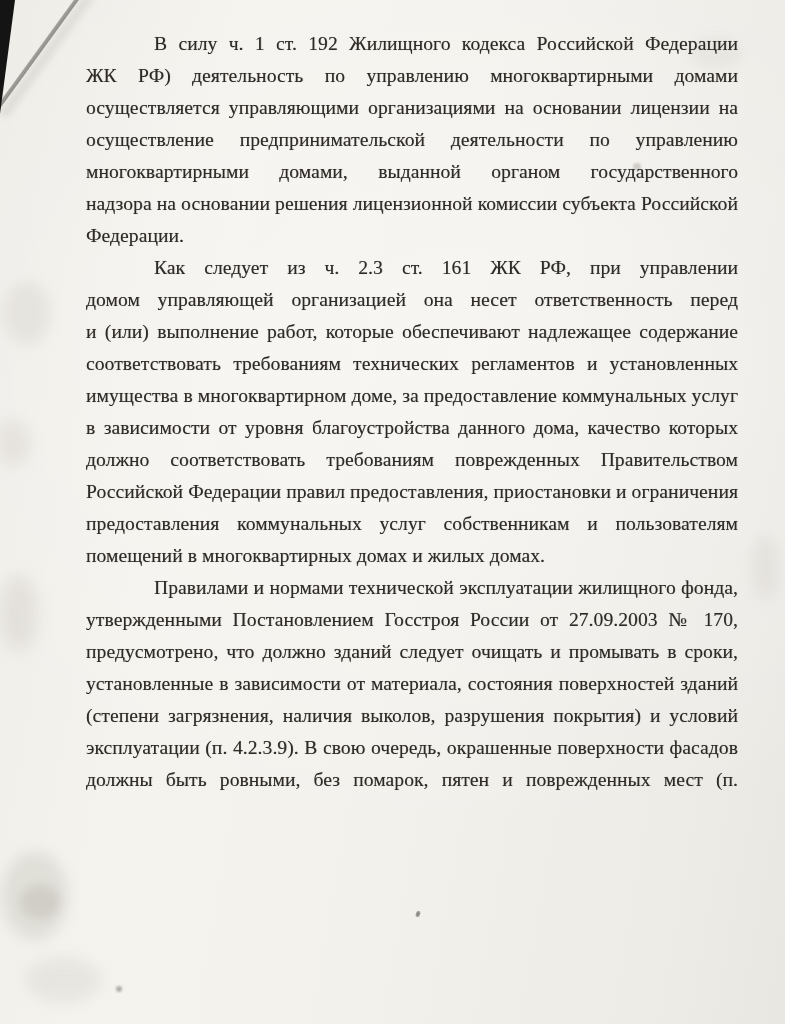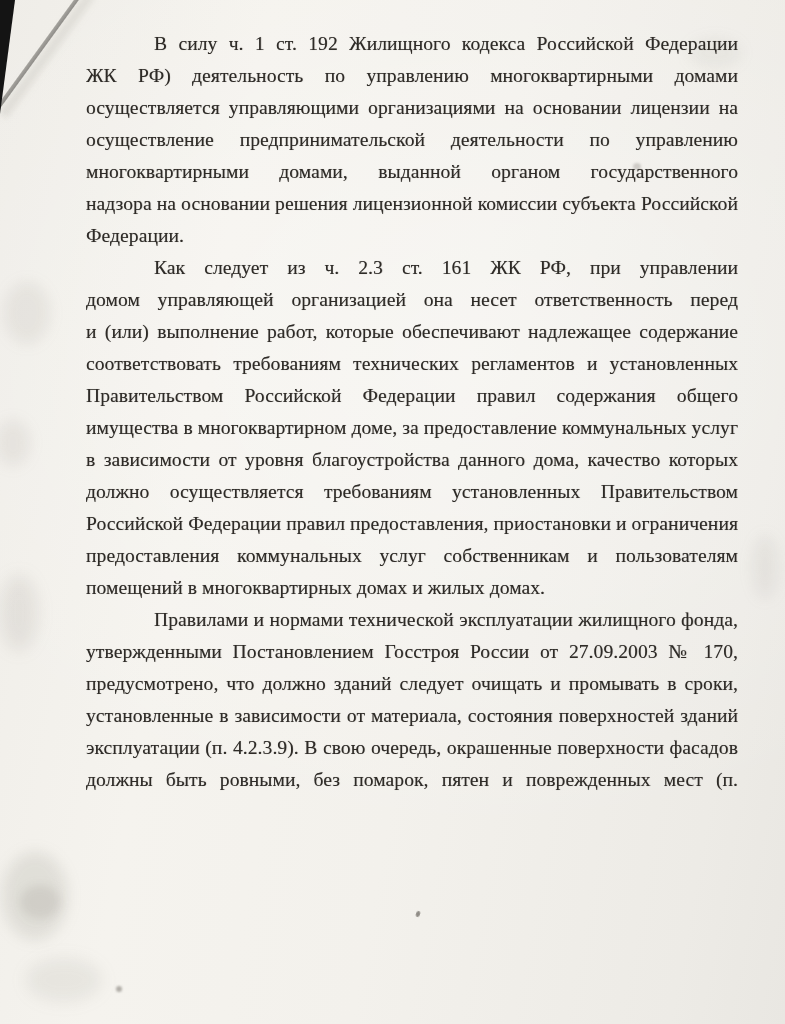--- a/index.html
+++ b/index.html
@@ -109,33 +109,33 @@
       <div class="line">многоквартирными домами, выданной органом государственного жилищного</div>
       <div class="line">надзора на основании решения лицензионной комиссии субъекта Российской</div>
       <div class="line end">Федерации.</div>
     </div>
 
     <div class="para">
       <div class="line indent">Как следует из ч. 2.3 ст. 161 ЖК РФ, при управлении многоквартирным</div>
       <div class="line">домом управляющей организацией она несет ответственность перед</div>
       <div class="line">и (или) выполнение работ, которые обеспечивают надлежащее содержание</div>
       <div class="line">соответствовать требованиям технических регламентов и установленных</div>
-      <div class="line">Правительством Российской Федерации правил содержания общего</div>
       <div class="line">имущества в многоквартирном доме, за предоставление коммунальных услуг</div>
       <div class="line">в зависимости от уровня благоустройства данного дома, качество которых</div>
-      <div class="line">должно осуществляется требованиям установленных Правительством</div>
+      <div class="line">должно соответствовать требованиям поврежденных Правительством</div>
       <div class="line">Российской Федерации правил предоставления, приостановки и ограничения</div>
       <div class="line">предоставления коммунальных услуг собственникам и пользователям</div>
       <div class="line end">помещений в многоквартирных домах и жилых домах.</div>
     </div>
 
     <div class="para">
       <div class="line indent">Правилами и нормами технической эксплуатации жилищного фонда,</div>
       <div class="line">утвержденными Постановлением Госстроя России от 27.09.2003 № 170,</div>
       <div class="line">предусмотрено, что должно зданий следует очищать и промывать в сроки,</div>
       <div class="line">установленные в зависимости от материала, состояния поверхностей зданий</div>
+      <div class="line">(степени загрязнения, наличия выколов, разрушения покрытия) и условий</div>
       <div class="line">эксплуатации (п. 4.2.3.9). В свою очередь, окрашенные поверхности фасадов</div>
       <div class="line">должны быть ровными, без помарок, пятен и поврежденных мест (п.</div>
     </div>
 
 
   </div>
 </div>
 
 </body></html>

